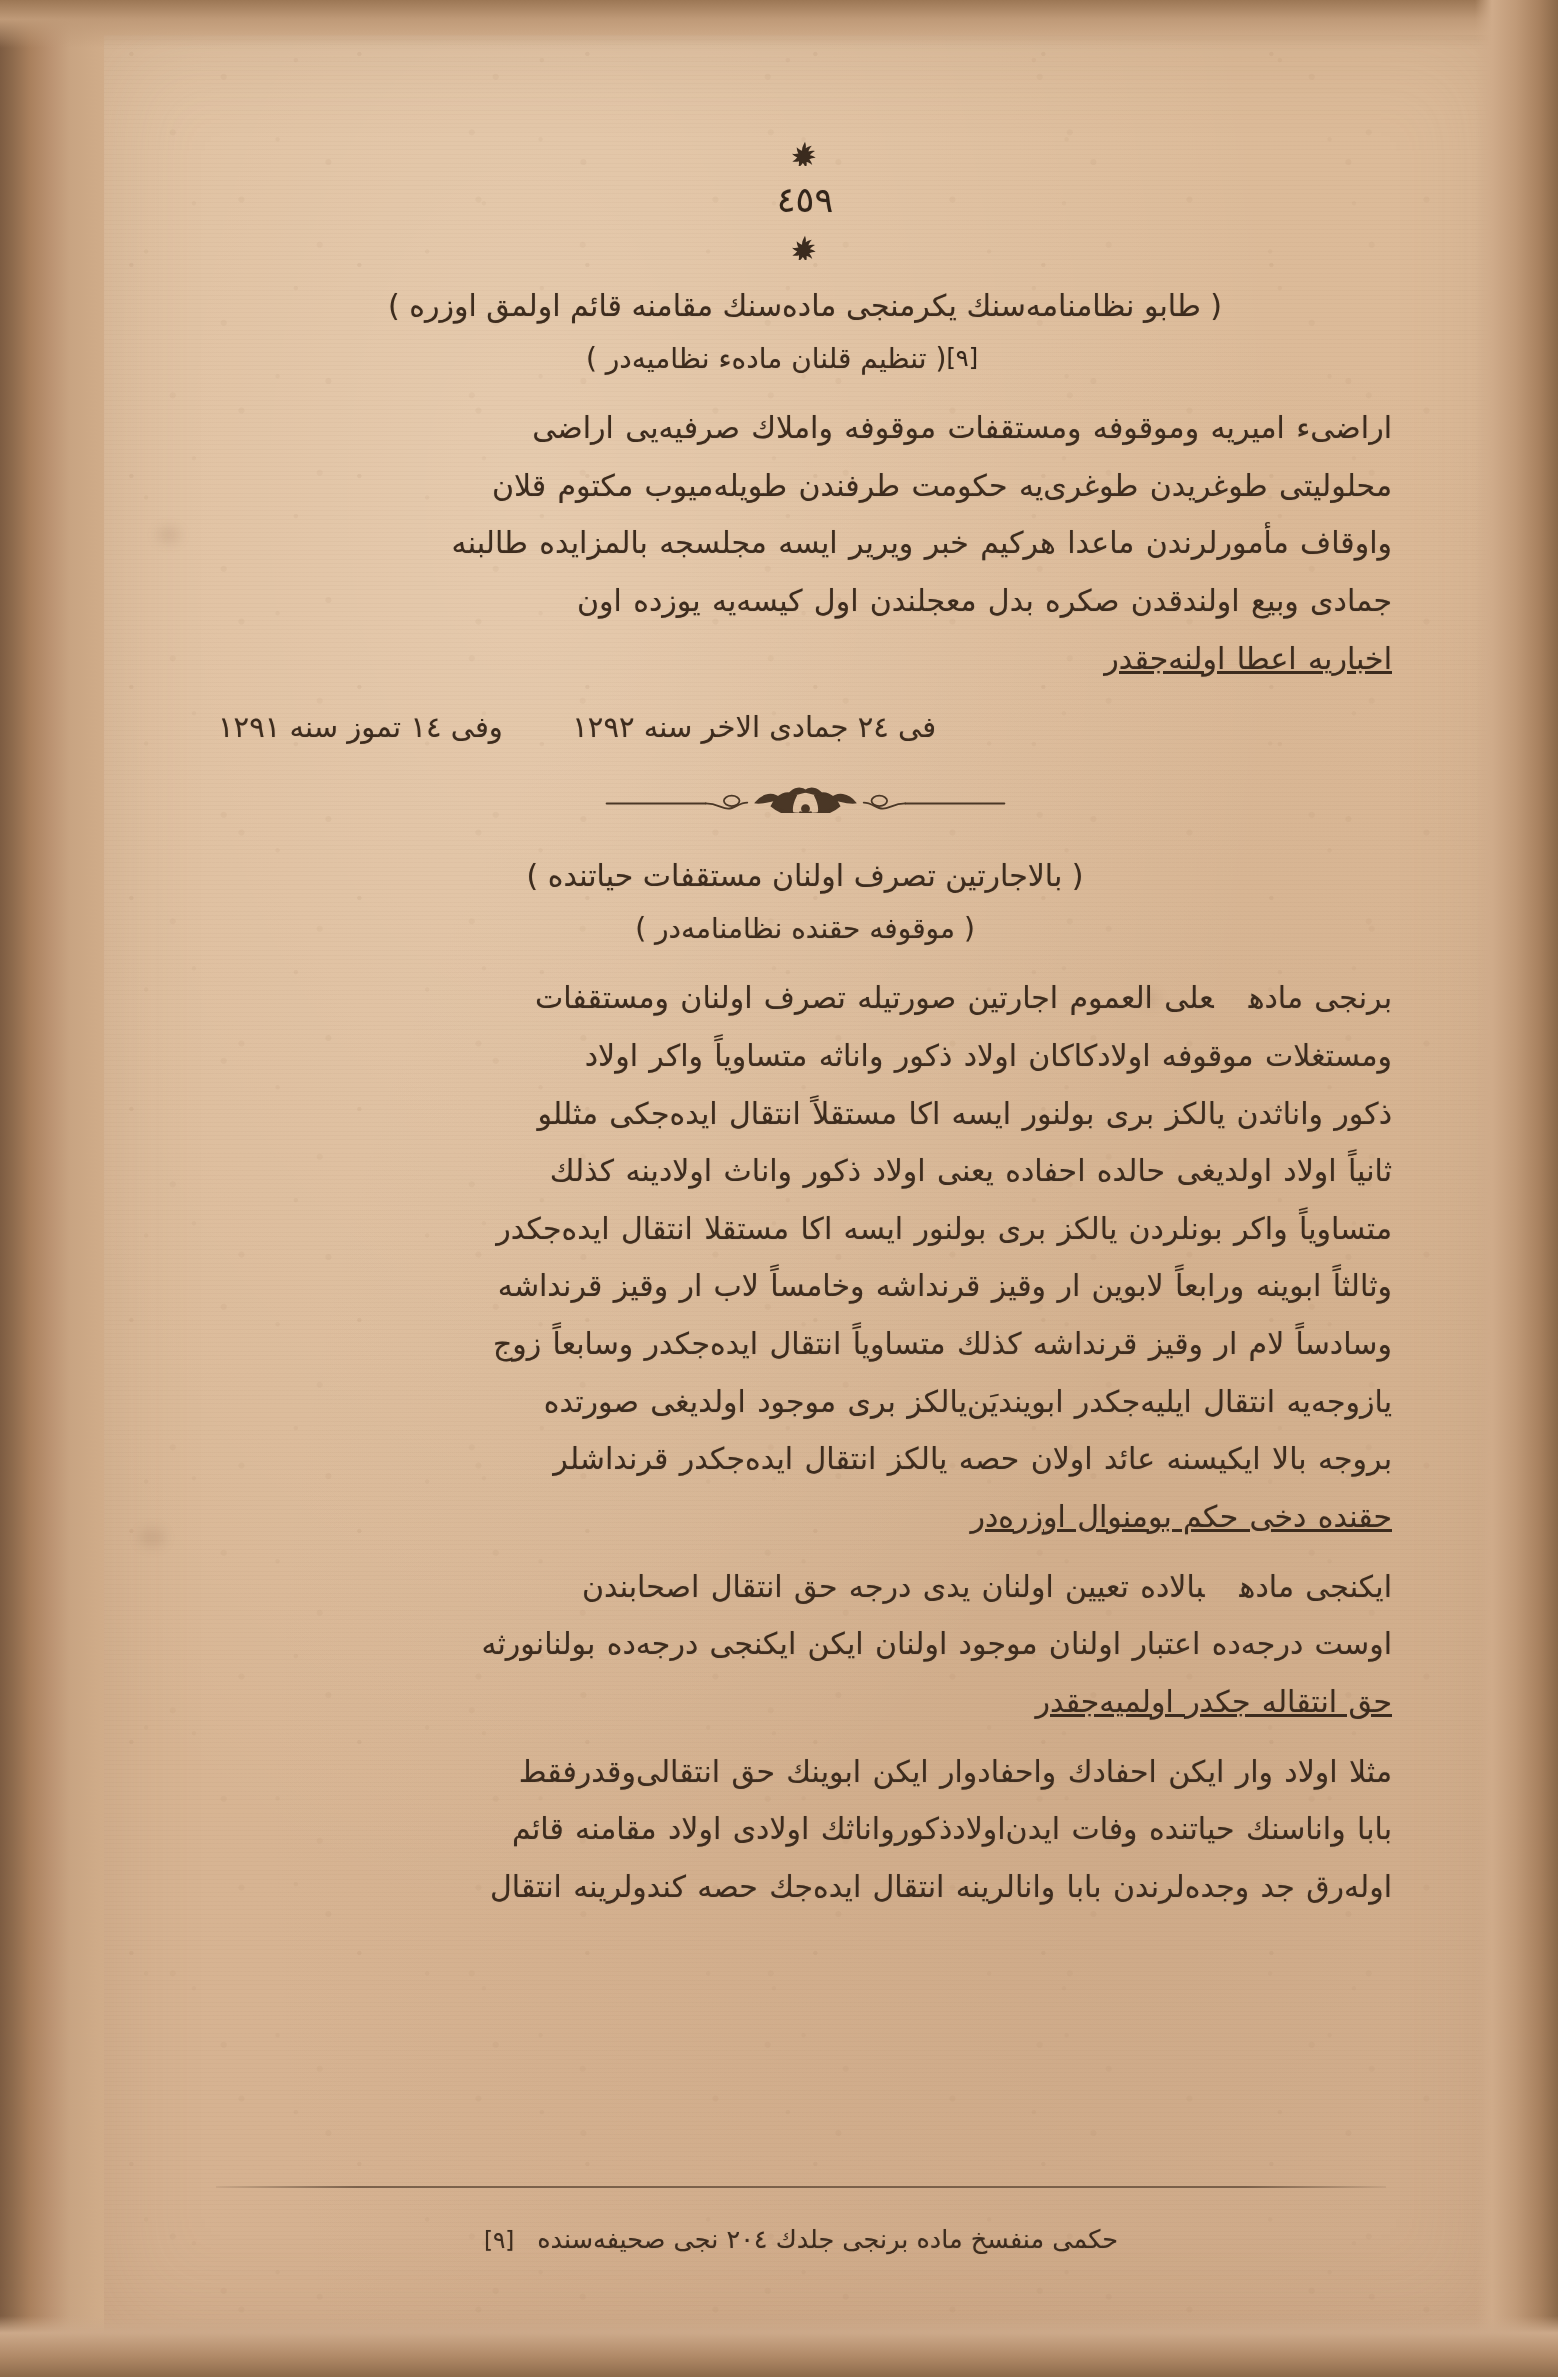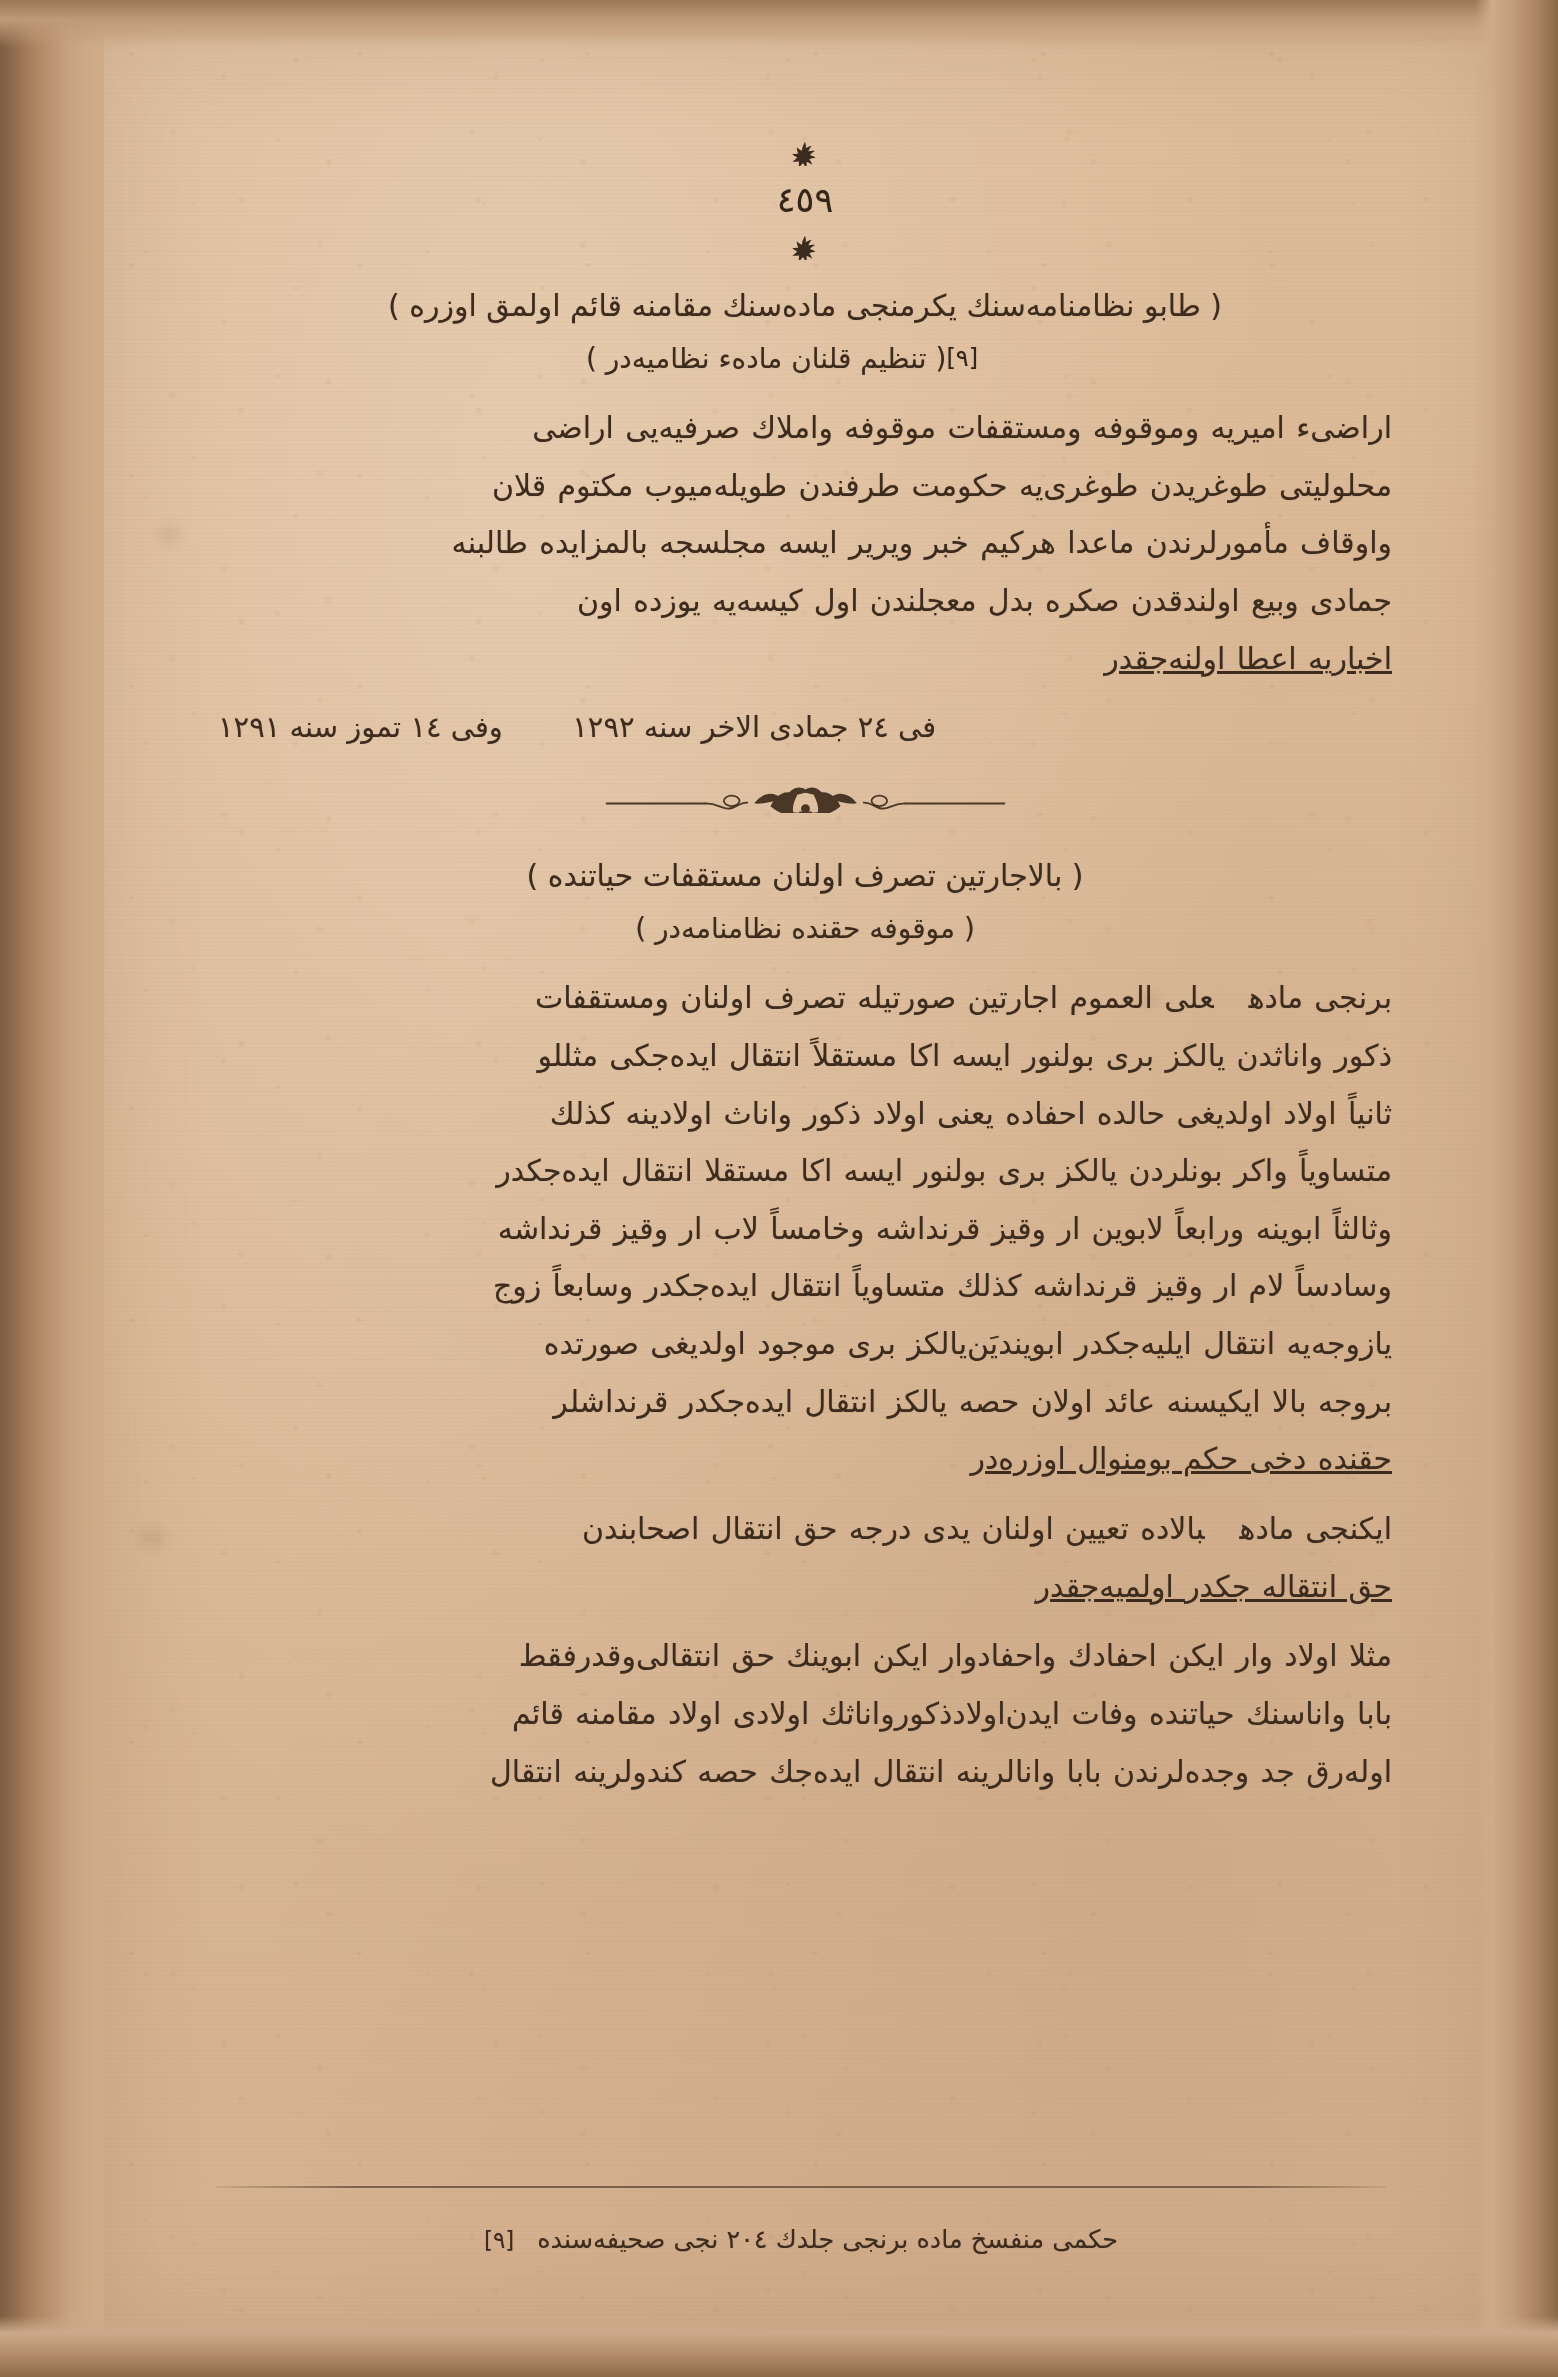--- a/index.html
+++ b/index.html
@@ -271,32 +271,34 @@
             <path d="M264 34 c-12 5 -24 6 -36 3 10 6 24 6 36 -3z"></path>
           </g>
         </svg>
       </div>
 
       <div class="head-line">( بالاجارتين تصرف اولنان مستقفات حياتنده )</div>
       <div class="head-line sub">( موقوفه حقنده نظامنامه‌در )</div>
 
       <div class="para first">
         <span class="para-line"><span class="lead">برنجى ماده</span><span>على العموم اجارتين صورتيله تصرف اولنان ومستقفات</span></span>
+        <span class="para-line">ومستغلات موقوفه اولادكاكان اولاد ذكور واناثه متساوياً واكر اولاد</span>
         <span class="para-line">ذكور واناثدن يالكز برى بولنور ايسه اكا مستقلاً انتقال ايده‌جكى مثللو</span>
         <span class="para-line">ثانياً اولاد اولديغى حالده احفاده يعنى اولاد ذكور واناث اولادينه كذلك</span>
         <span class="para-line">متساوياً واكر بونلردن يالكز برى بولنور ايسه اكا مستقلا انتقال ايده‌جكدر</span>
         <span class="para-line">وثالثاً ابوينه ورابعاً لابوين ار وقيز قرنداشه وخامساً لاب ار وقيز قرنداشه</span>
         <span class="para-line">وسادساً لام ار وقيز قرنداشه كذلك متساوياً انتقال ايده‌جكدر وسابعاً زوج</span>
         <span class="para-line">يازوجه‌يه انتقال ايليه‌جكدر ابوينديَن‌يالكز برى موجود اولديغى صورتده</span>
         <span class="para-line">بروجه بالا ايكيسنه عائد اولان حصه يالكز انتقال ايده‌جكدر قرنداشلر</span>
         <span class="para-line left">حقنده دخى حكم بومنوال اوزره‌در</span>
       </div>
 
       <div class="para">
         <span class="para-line"><span class="lead">ايكنجى ماده</span><span>بالاده تعيين اولنان يدى درجه حق انتقال اصحابندن</span></span>
+        <span class="para-line">اوست درجه‌ده اعتبار اولنان موجود اولنان ايكن ايكنجى درجه‌ده بولنانورثه</span>
         <span class="para-line left">حق انتقاله جكدر اولميه‌جقدر</span>
       </div>
 
       <div class="para">
         <span class="para-line">مثلا اولاد وار ايكن احفادك واحفادوار ايكن ابوينك حق انتقالى‌وقدرفقط</span>
         <span class="para-line">بابا واناسنك حياتنده وفات ايدن‌اولادذكورواناثك اولادى اولاد مقامنه قائم</span>
         <span class="para-line">اوله‌رق جد وجده‌لرندن بابا وانالرينه انتقال ايده‌جك حصه كندولرينه انتقال</span>
       </div>
 
     </div>

